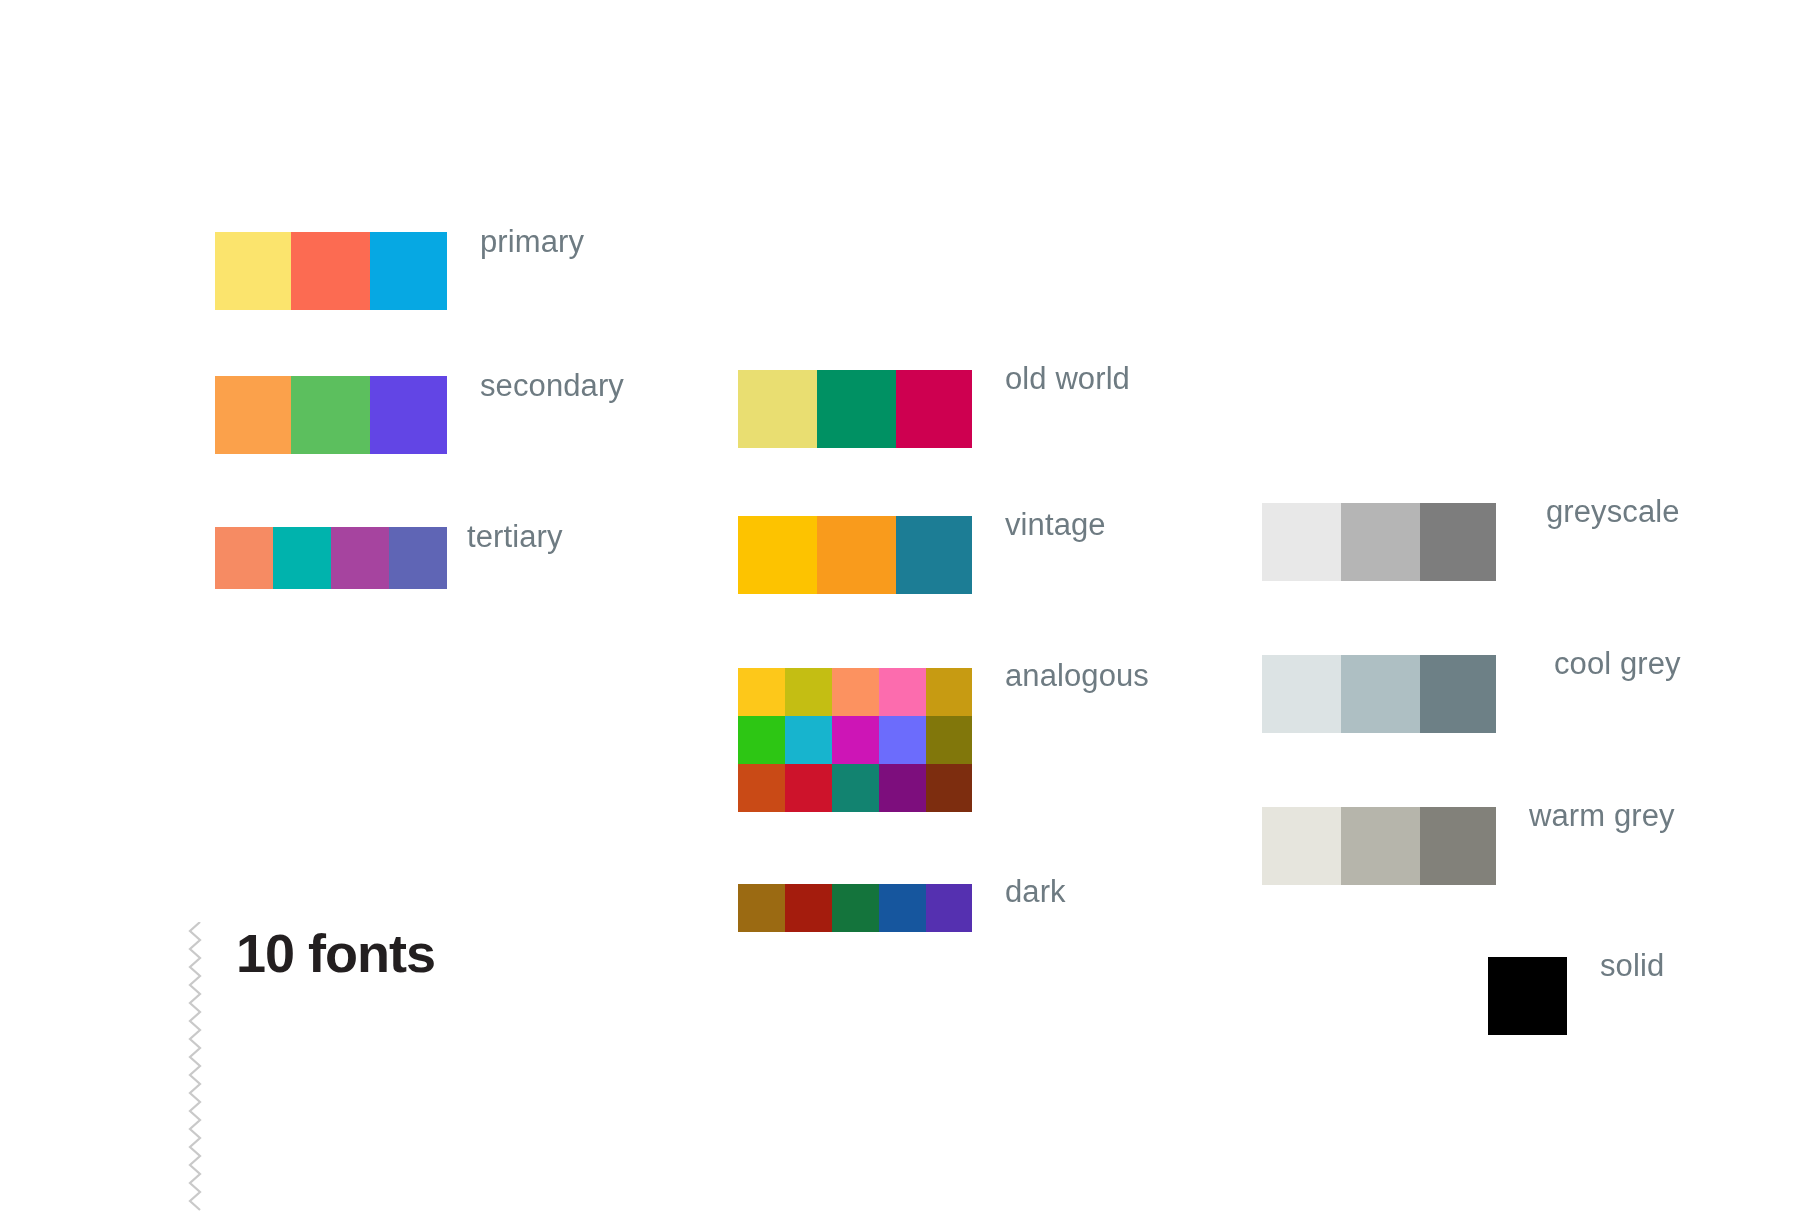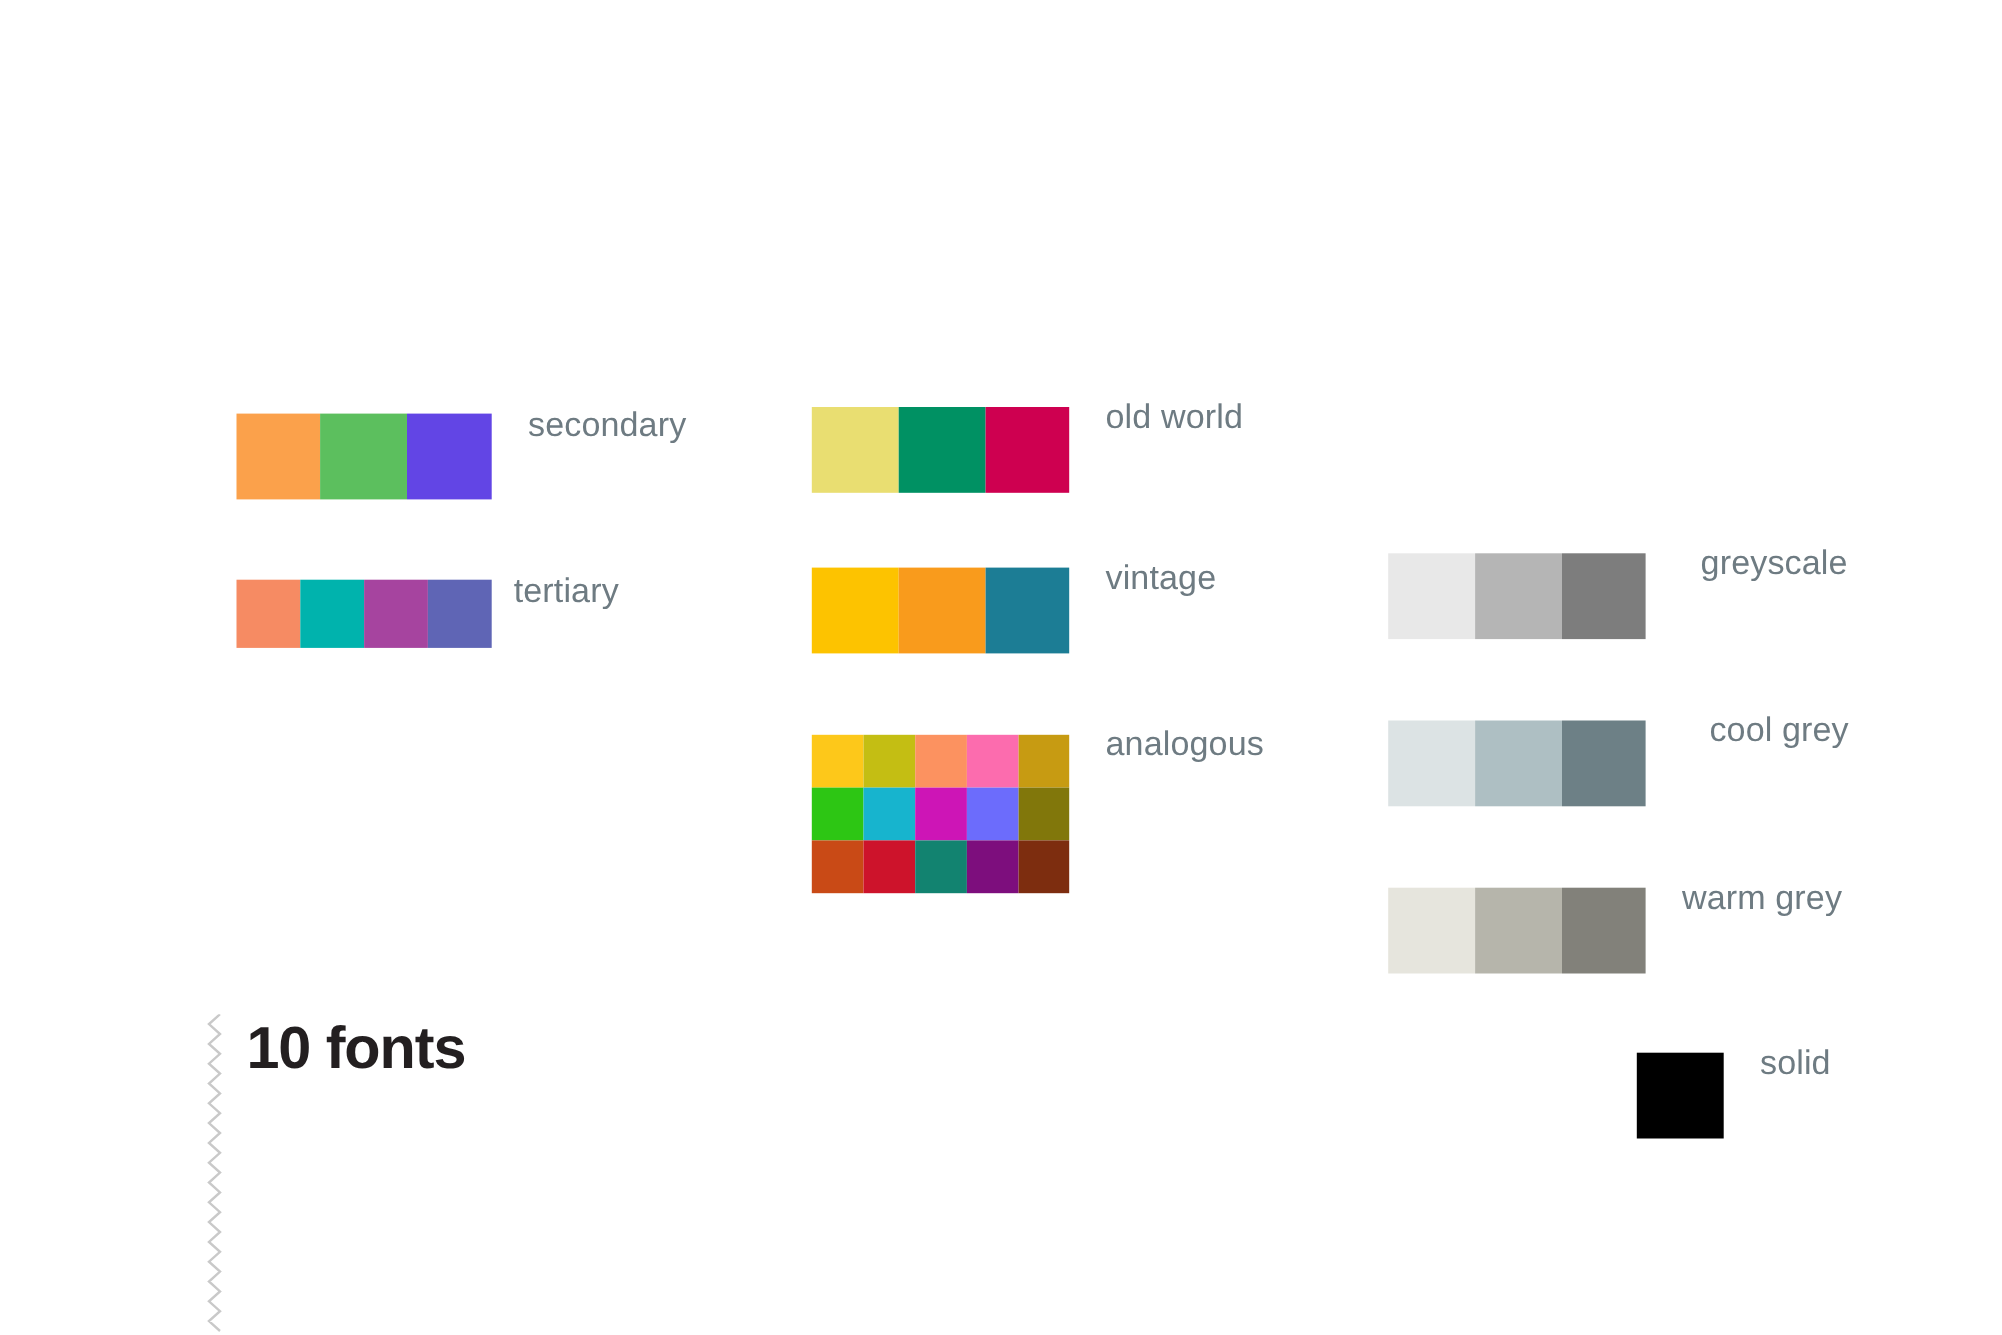--- a/index.html
+++ b/index.html
@@ -65,21 +65,21 @@
 
   
   .label-gap-a .palette-label { margin-left: 33px; margin-top: -6px; }
   .label-gap-b .palette-label { margin-left: 20px; margin-top: -6px; }
   .label-gap-c .palette-label { margin-left: 33px; margin-top: -7px; }
   .label-gap-d .palette-label { margin-left: 33px; margin-top: -8px; }
 
   
   #title-block {
     position: absolute;
-    left: 224px;
+    left: 236px;
     top: 925px;
   }
   #headline {
     font-size: 54px;
     font-weight: bold;
     color: #231f20;
     line-height: 1.05;
     letter-spacing: -1px;
     margin: 0;
   }
@@ -100,20 +100,30 @@
     top: 922px;
     width: 22px;
     height: 292px;
   }
 </style>
 </head>
 <body>
 
 <div class="canvas">
 
+  <div class="palette label-gap-a" id="pal-primary">
+    <div class="swatch-block">
+      <div class="swatch-row">
+        <span class="swatch" style="width:76px;height:78px;background:#fbe46d"></span>
+        <span class="swatch" style="width:79px;height:78px;background:#fc6b52"></span>
+        <span class="swatch" style="width:77px;height:78px;background:#06a8e3"></span>
+      </div>
+    </div>
+    <span class="palette-label">primary</span>
+  </div>
 
   <div class="palette label-gap-a" id="pal-secondary">
     <div class="swatch-block">
       <div class="swatch-row">
         <span class="swatch" style="width:76px;height:78px;background:#fba14b"></span>
         <span class="swatch" style="width:79px;height:78px;background:#5cbf5e"></span>
         <span class="swatch" style="width:77px;height:78px;background:#6245e5"></span>
       </div>
     </div>
     <span class="palette-label">secondary</span>
@@ -173,20 +183,32 @@
         <span class="swatch" style="width:47px;height:48px;background:#c94a16"></span>
         <span class="swatch" style="width:47px;height:48px;background:#cd132b"></span>
         <span class="swatch" style="width:47px;height:48px;background:#128370"></span>
         <span class="swatch" style="width:47px;height:48px;background:#7d0e7d"></span>
         <span class="swatch" style="width:46px;height:48px;background:#7d2d0f"></span>
       </div>
     </div>
     <span class="palette-label">analogous</span>
   </div>
 
+  <div class="palette label-gap-d" id="pal-dark">
+    <div class="swatch-block">
+      <div class="swatch-row">
+        <span class="swatch" style="width:47px;height:48px;background:#9b6a12"></span>
+        <span class="swatch" style="width:47px;height:48px;background:#a41c0d"></span>
+        <span class="swatch" style="width:47px;height:48px;background:#14743c"></span>
+        <span class="swatch" style="width:47px;height:48px;background:#16569e"></span>
+        <span class="swatch" style="width:46px;height:48px;background:#5530b0"></span>
+      </div>
+    </div>
+    <span class="palette-label">dark</span>
+  </div>
 
   <div class="palette label-gap-c" id="pal-greyscale">
     <div class="swatch-block">
       <div class="swatch-row">
         <span class="swatch" style="width:79px;height:78px;background:#e8e8e8"></span>
         <span class="swatch" style="width:79px;height:78px;background:#b5b5b5"></span>
         <span class="swatch" style="width:76px;height:78px;background:#7d7d7d"></span>
       </div>
     </div>
     <span class="palette-label">greyscale</span>

